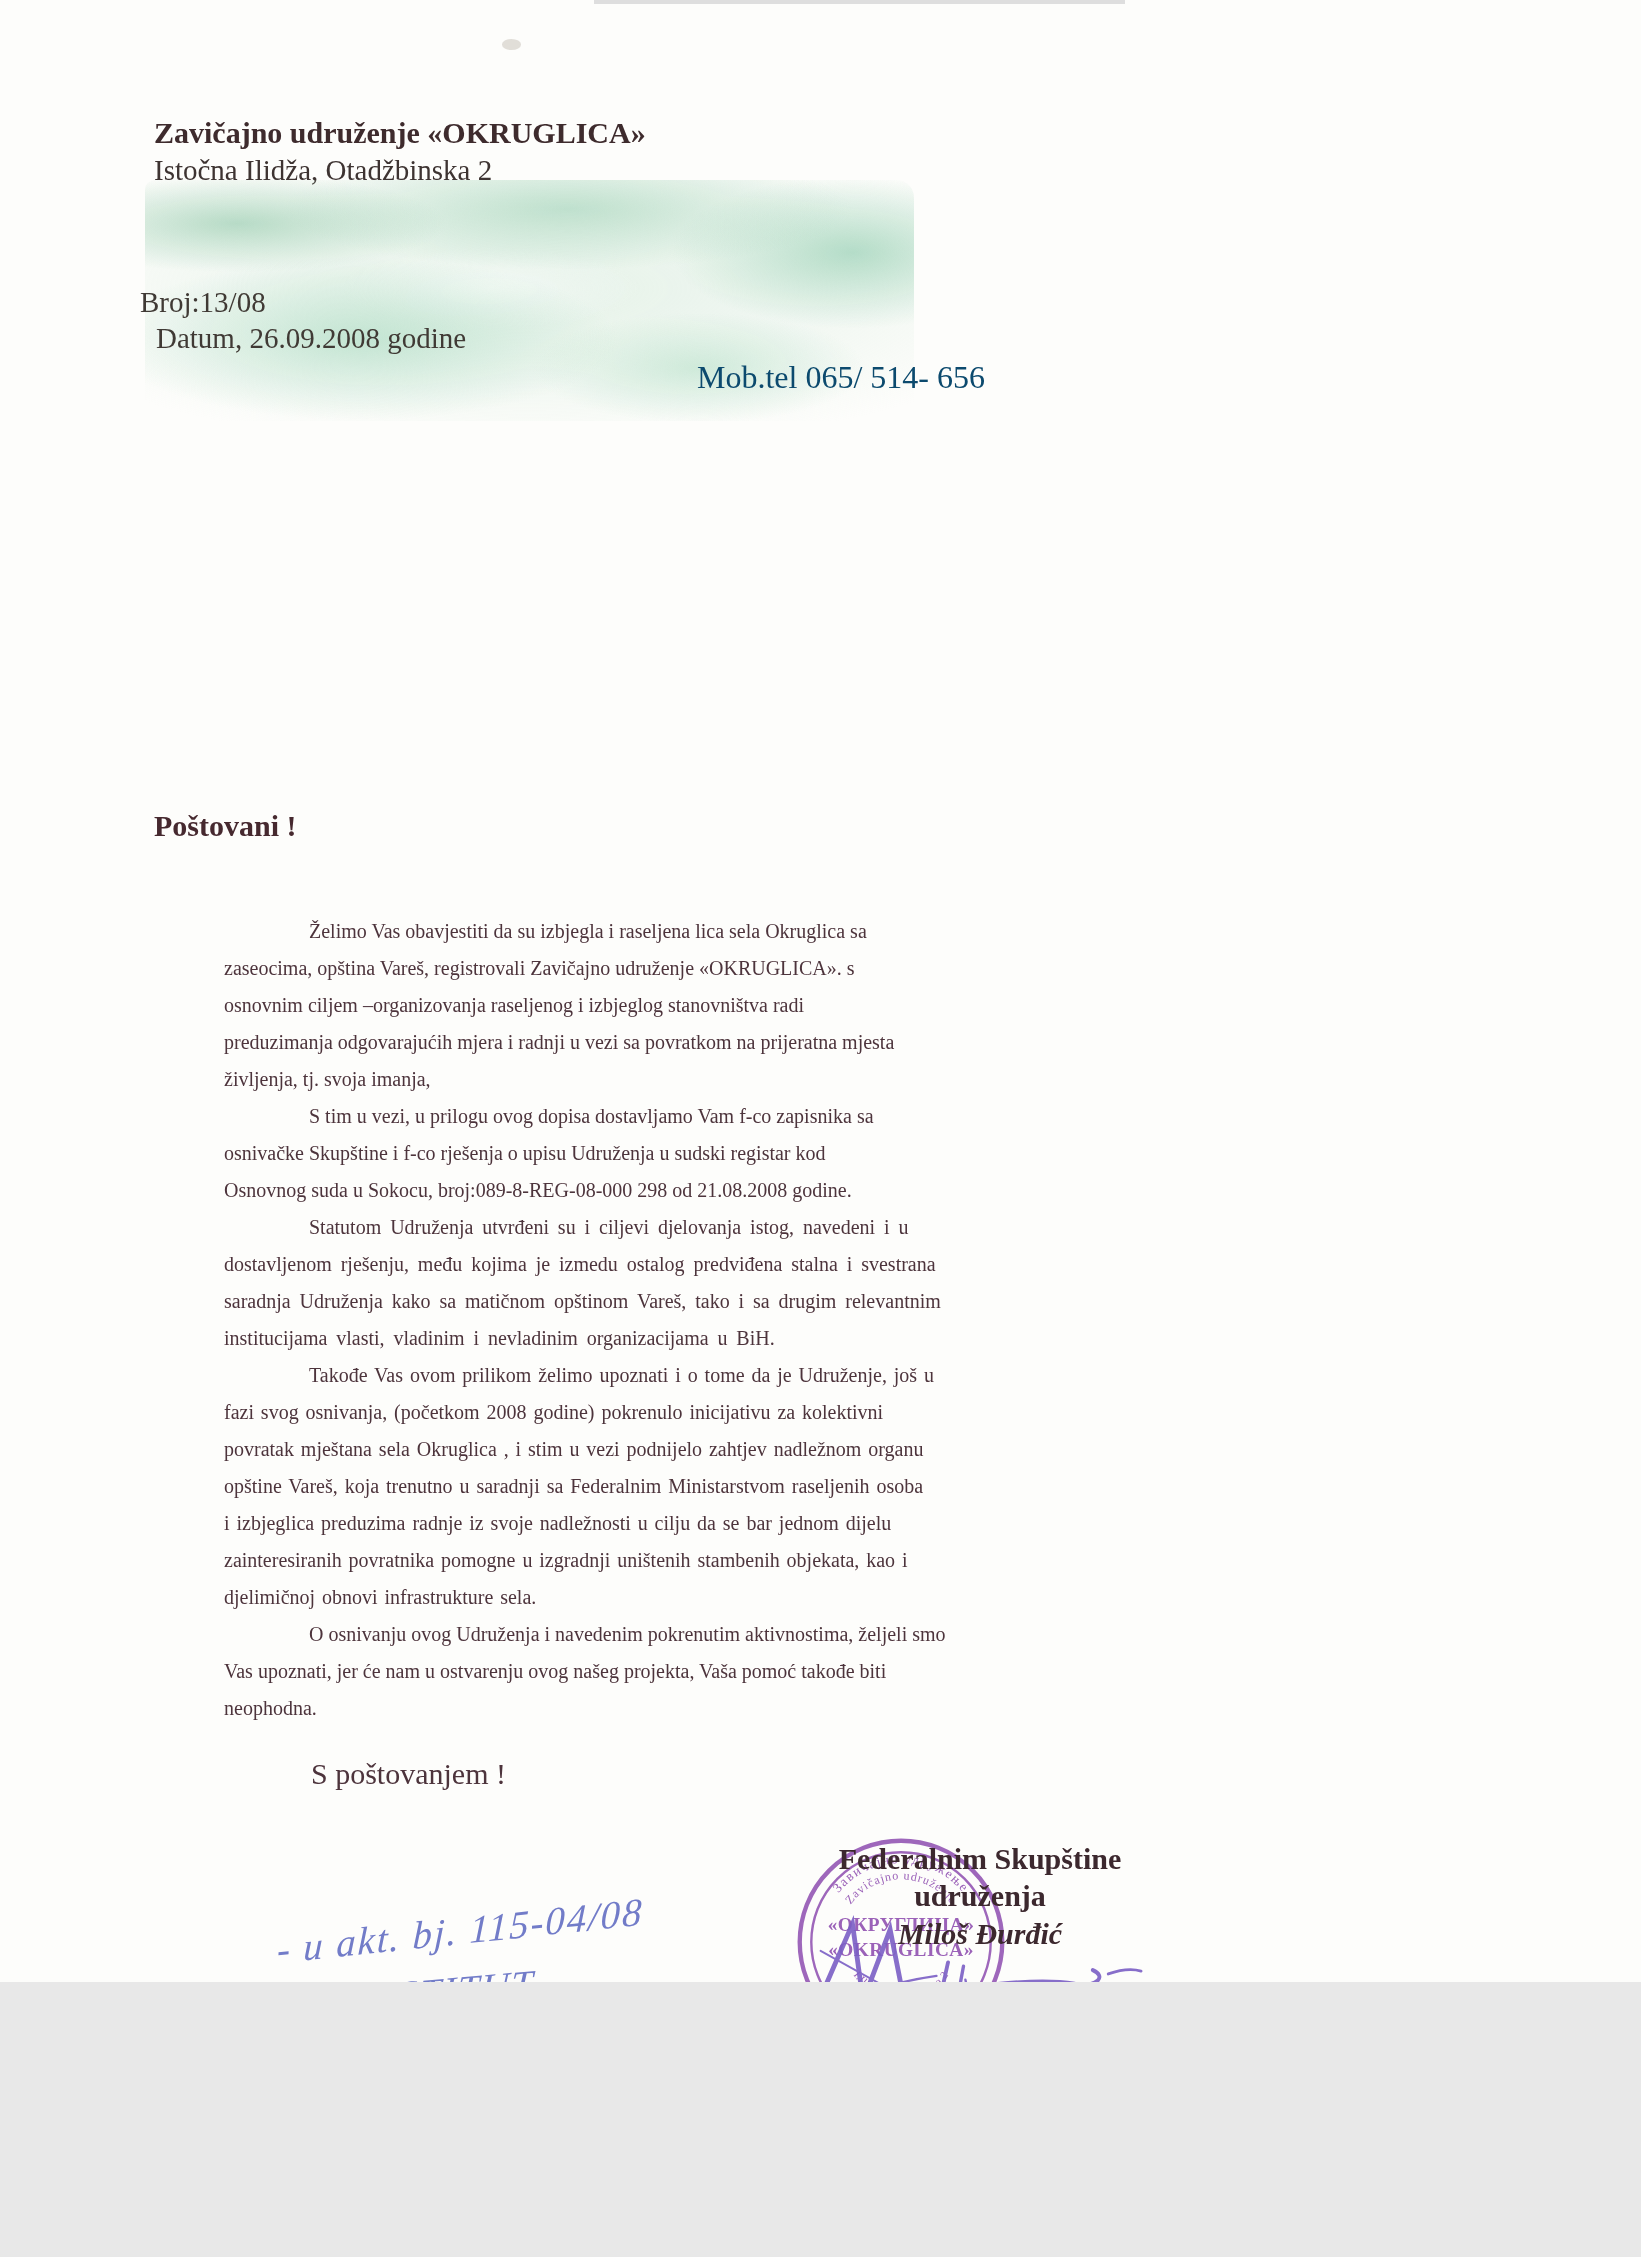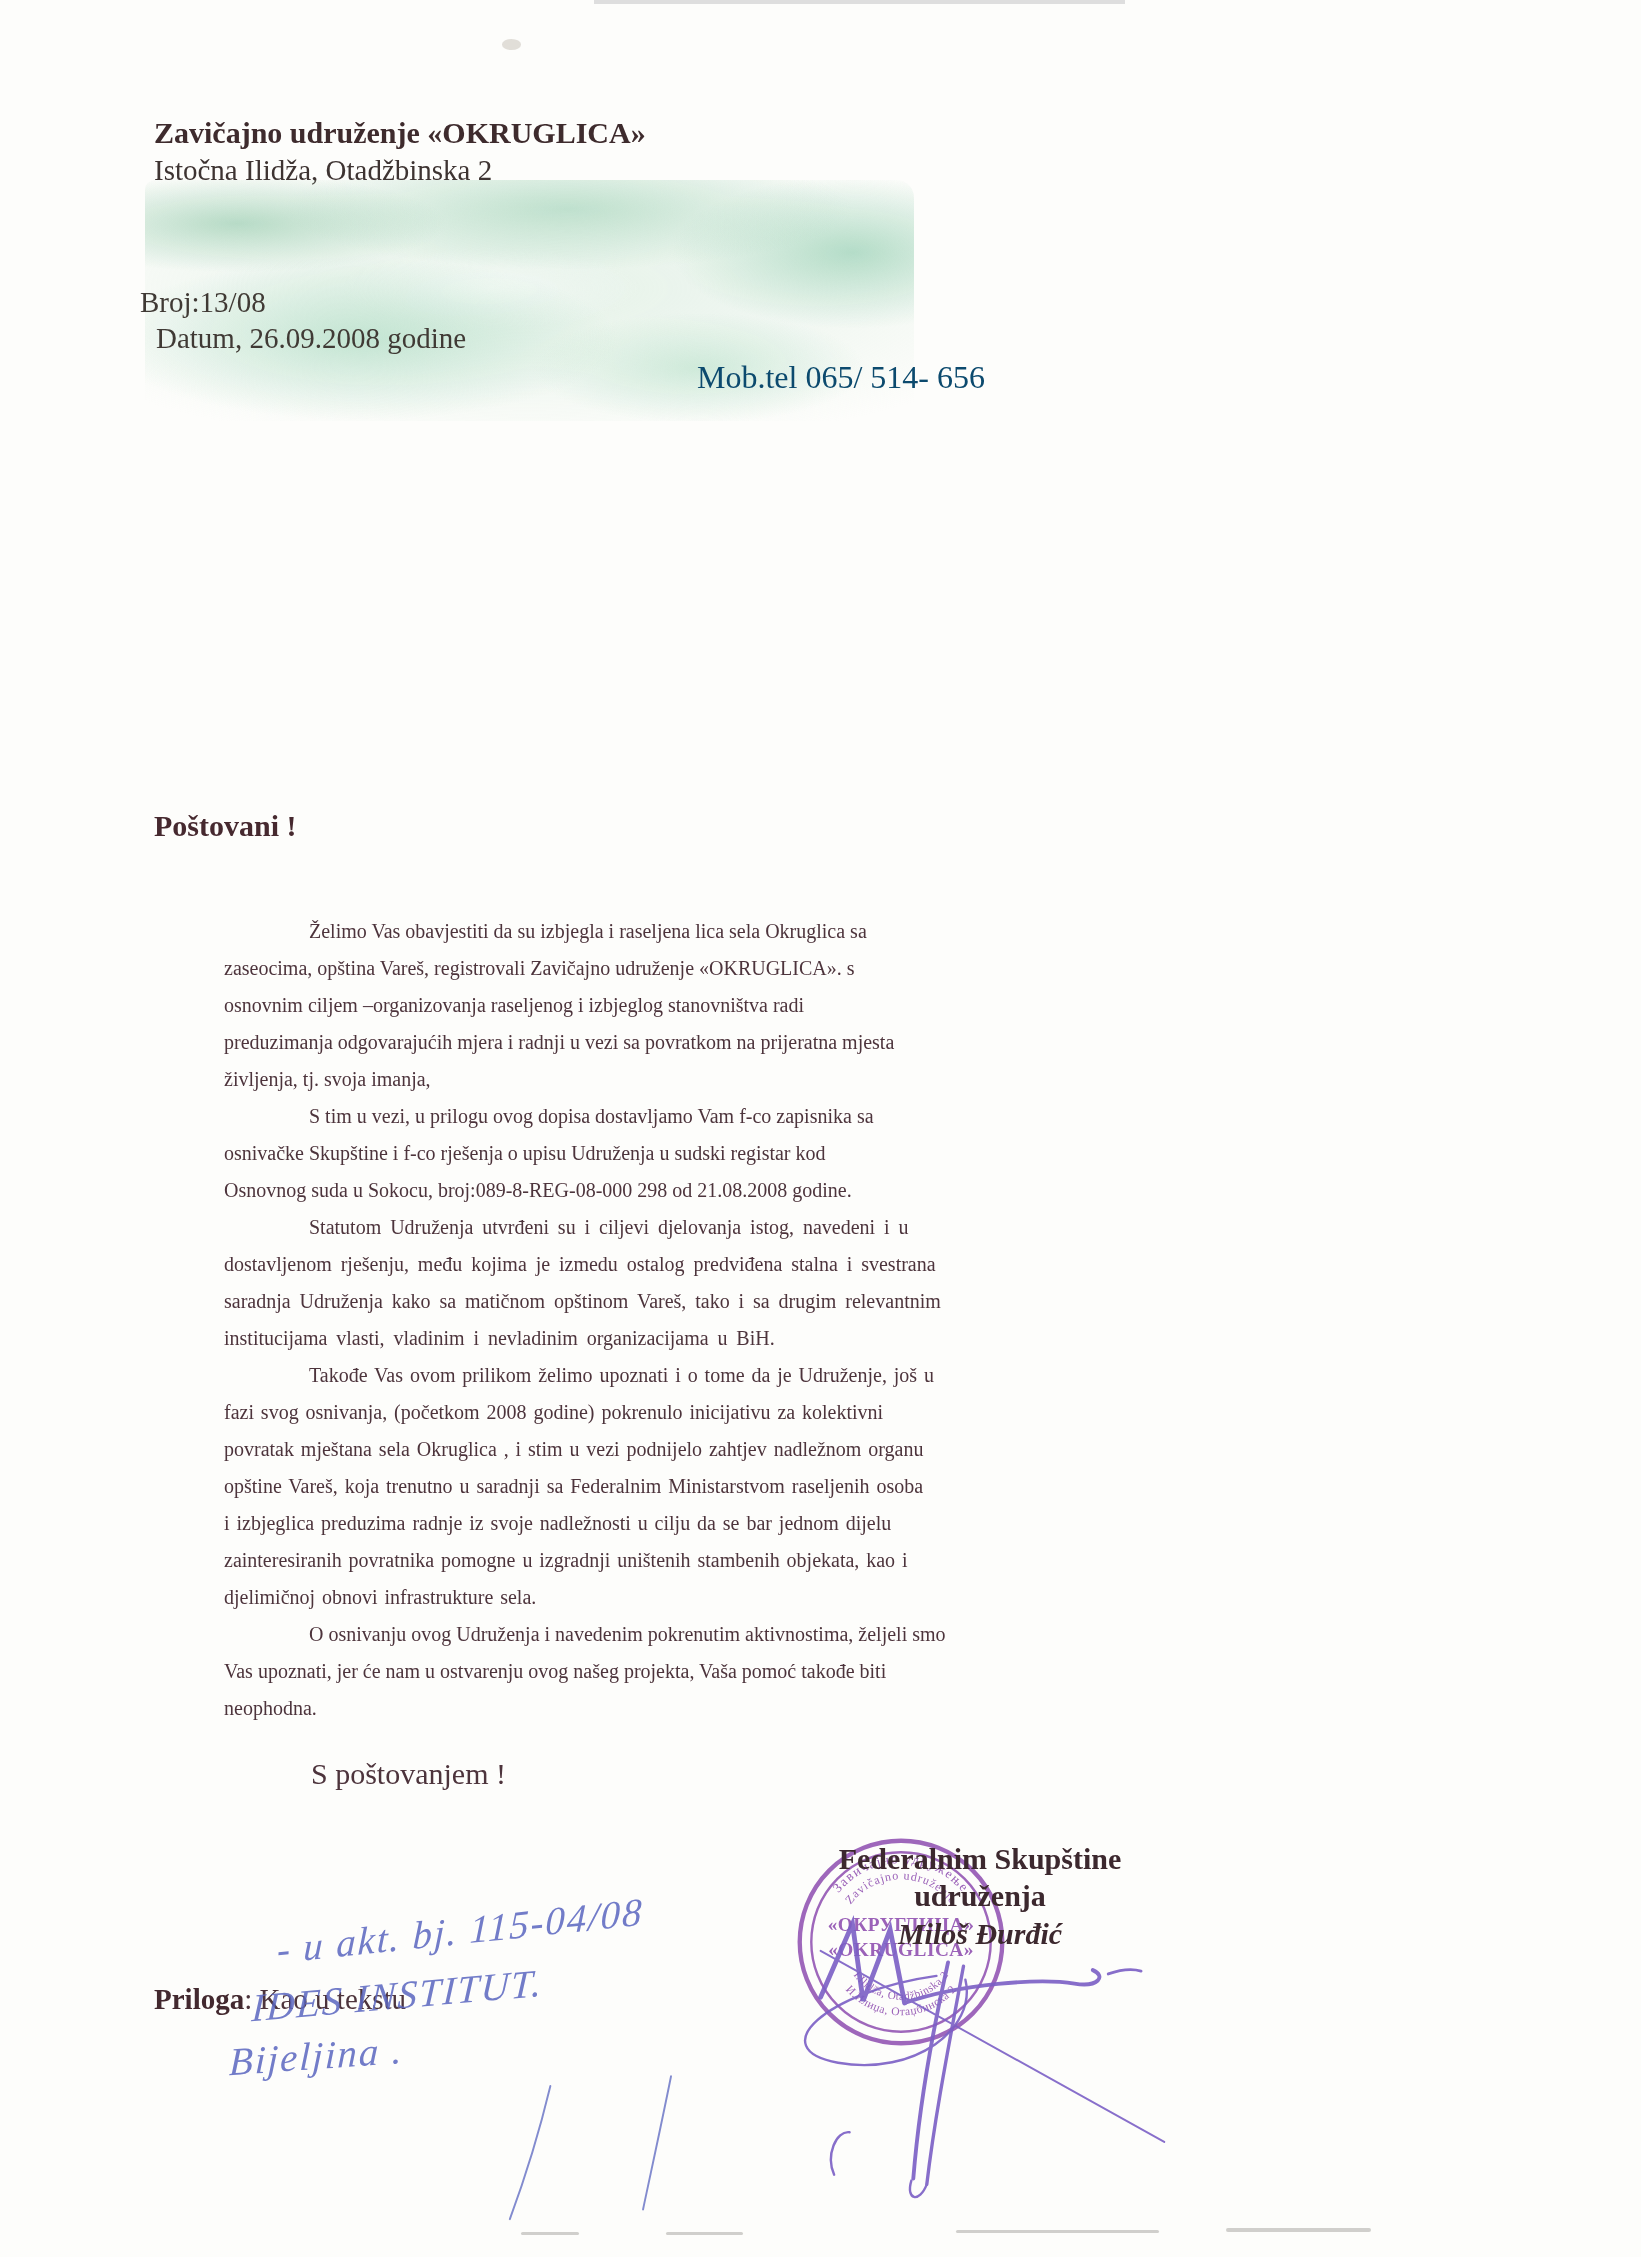--- a/index.html
+++ b/index.html
@@ -1,17 +1,17 @@
 <!DOCTYPE html>
 <html><head>
 <meta charset="utf-8">
 <style>
   html,body{margin:0;padding:0;background:#e8e8e8;}
   .page{
-    position:relative;width:1641px;height:2257px;margin:0 auto;
+    position:relative;width:1641px;height:1982px;margin:0 auto;
     background:#fdfdfb;overflow:hidden;
     font-family:"Liberation Serif", serif;color:#4a3139;
   }
   
   .scan-top-strip{position:absolute;left:594px;top:0;width:531px;height:3.9px;background:#c4c4c6;opacity:.55;}
   .scan-smudge{position:absolute;left:502px;top:39px;width:19.3px;height:10.6px;background:#d9d6d0;border-radius:50%;opacity:.8;}
   .scan-mark{position:absolute;height:2.9px;background:#c8c7c3;border-radius:1.9px;opacity:.85;}
 
   
   .org-name{position:absolute;left:154px;top:116px;font-size:30px;font-weight:bold;color:#3e2b2d;}

